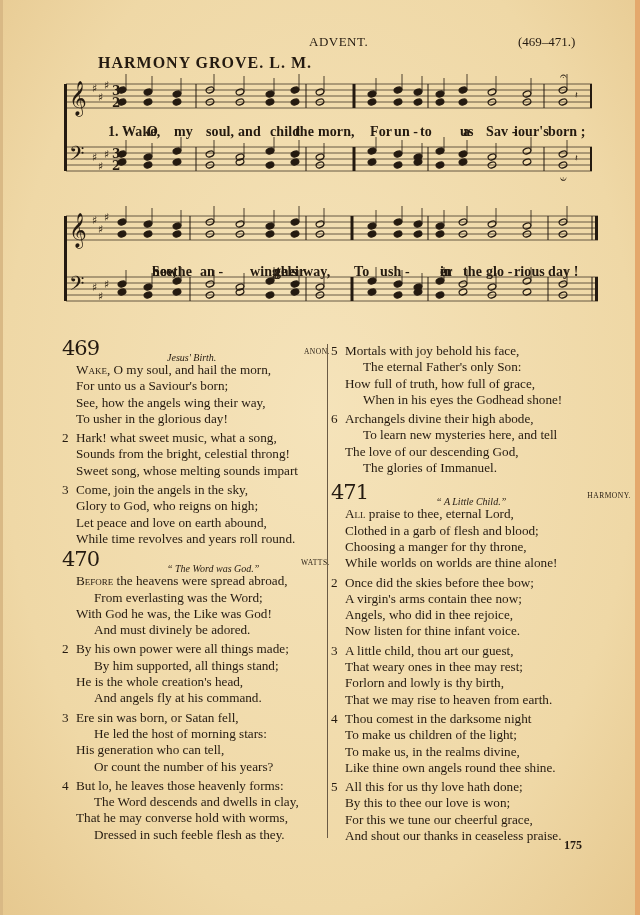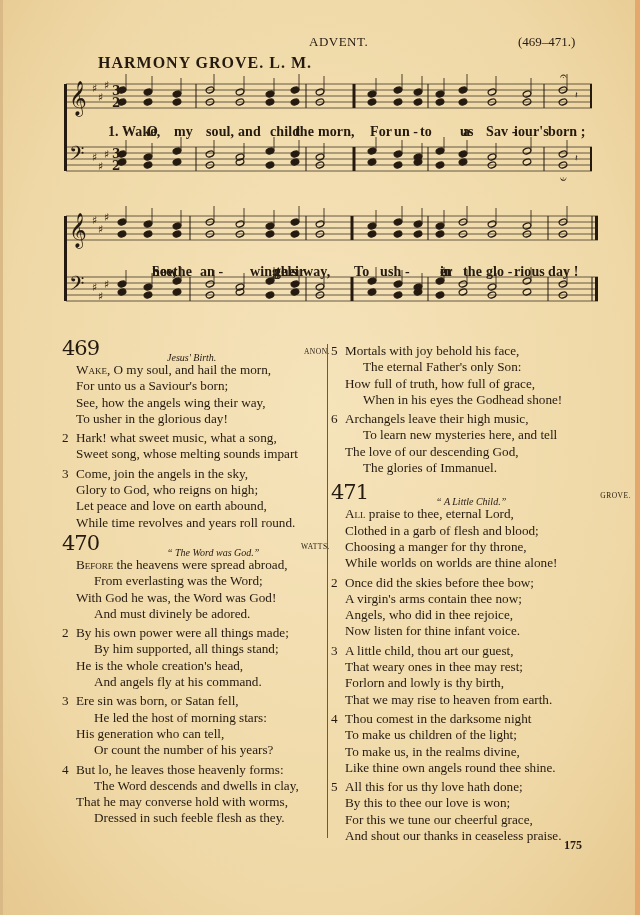--- a/index.html
+++ b/index.html
@@ -352,39 +352,40 @@
         <span class="author" style="right: 0px; top: 2px;">ANON.</span>
       </div>
       <div class="stanza">
         <div class="line"><span class="vn"></span><span><span class="sc">Wake,</span> O my soul, and hail the morn,</span></div>
         <div class="line"><span class="vn"></span><span>For unto us a Saviour's born;</span></div>
         <div class="line"><span class="vn"></span><span>See, how the angels wing their way,</span></div>
         <div class="line"><span class="vn"></span><span>To usher in the glorious day!</span></div>
       </div>
       <div class="stanza">
         <div class="line"><span class="vn">2</span><span>Hark!  what sweet music, what a song,</span></div>
+        <div class="line"><span class="vn"></span><span>Sounds from the bright, celestial throng!</span></div>
         <div class="line"><span class="vn"></span><span>Sweet song, whose melting sounds impart</span></div>
       </div>
       <div class="stanza">
         <div class="line"><span class="vn">3</span><span>Come, join the angels in the sky,</span></div>
         <div class="line"><span class="vn"></span><span>Glory to God, who reigns on high;</span></div>
         <div class="line"><span class="vn"></span><span>Let peace and love on earth abound,</span></div>
         <div class="line"><span class="vn"></span><span>While time revolves and years roll round.</span></div>
       </div>
     </div>
   <div id="h470" style="margin-top:6px">
       <div style="position: relative; height: 20px; text-align: center;">
         <span class="num" style="left: 0px; top: -2px;">470</span>
         <span class="title" style="left: 105px; top: 8px;">“ The Word was God.”</span>
         <span class="author" style="right: 0px; top: 2px;">WATTS.</span>
       </div>
       <div class="stanza">
         <div class="line"><span class="vn"></span><span><span class="sc">Before</span> the heavens were spread abroad,</span></div>
         <div class="line"><span class="vn"></span><span class="ind">From everlasting was the Word;</span></div>
-        <div class="line"><span class="vn"></span><span>With God he was, the Word was God!</span></div>
+        <div class="line"><span class="vn"></span><span>With God he was, the Like was God!</span></div>
         <div class="line"><span class="vn"></span><span class="ind">And must divinely be adored.</span></div>
       </div>
       <div class="stanza">
         <div class="line"><span class="vn">2</span><span>By his own  power were all things made;</span></div>
         <div class="line"><span class="vn"></span><span class="ind">By him supported, all things stand;</span></div>
         <div class="line"><span class="vn"></span><span>He is the whole creation's head,</span></div>
         <div class="line"><span class="vn"></span><span class="ind">And angels fly at his command.</span></div>
       </div>
       <div class="stanza">
         <div class="line"><span class="vn">3</span><span>Ere sin was born, or Satan fell,</span></div>
@@ -405,31 +406,31 @@
 
 <div class="col" id="rightcol" style="left:331px; top:343px; width:300px;">
   <div id="h470b">
       <div class="stanza">
         <div class="line"><span class="vn">5</span><span>Mortals with joy behold his face,</span></div>
         <div class="line"><span class="vn"></span><span class="ind">The eternal Father's only Son:</span></div>
         <div class="line"><span class="vn"></span><span>How full of truth, how full of grace,</span></div>
         <div class="line"><span class="vn"></span><span class="ind">When in his eyes the Godhead shone!</span></div>
       </div>
       <div class="stanza">
-        <div class="line"><span class="vn">6</span><span>Archangels leave their high music,</span></div>
+        <div class="line"><span class="vn">6</span><span>Archangels divine their high abode,</span></div>
         <div class="line"><span class="vn"></span><span class="ind">To learn new mysteries here, and tell</span></div>
         <div class="line"><span class="vn"></span><span>The love of our descending God,</span></div>
         <div class="line"><span class="vn"></span><span class="ind">The glories of Immanuel.</span></div>
       </div>
     </div>
   <div id="h471" style="margin-top:10px">
       <div style="position: relative; height: 20px;">
         <span class="num" style="left: 0px; top: -2px;">471</span>
         <span class="title" style="left: 105px; top: 8px;">“ A Little Child.”</span>
-        <span class="author" style="right: 0px; top: 2px;">GROVE.</span>
+        <span class="author" style="right: 0px; top: 2px;">HARMONY.</span>
       </div>
       <div class="stanza">
         <div class="line"><span class="vn"></span><span><span class="sc">All</span> praise to thee, eternal Lord,</span></div>
         <div class="line"><span class="vn"></span><span>Clothed in a garb of flesh and blood;</span></div>
         <div class="line"><span class="vn"></span><span>Choosing a manger for thy throne,</span></div>
         <div class="line"><span class="vn"></span><span>While worlds on worlds are thine alone!</span></div>
       </div>
       <div class="stanza">
         <div class="line"><span class="vn">2</span><span>Once did the skies before thee bow;</span></div>
         <div class="line"><span class="vn"></span><span>A virgin's arms contain thee now;</span></div>

